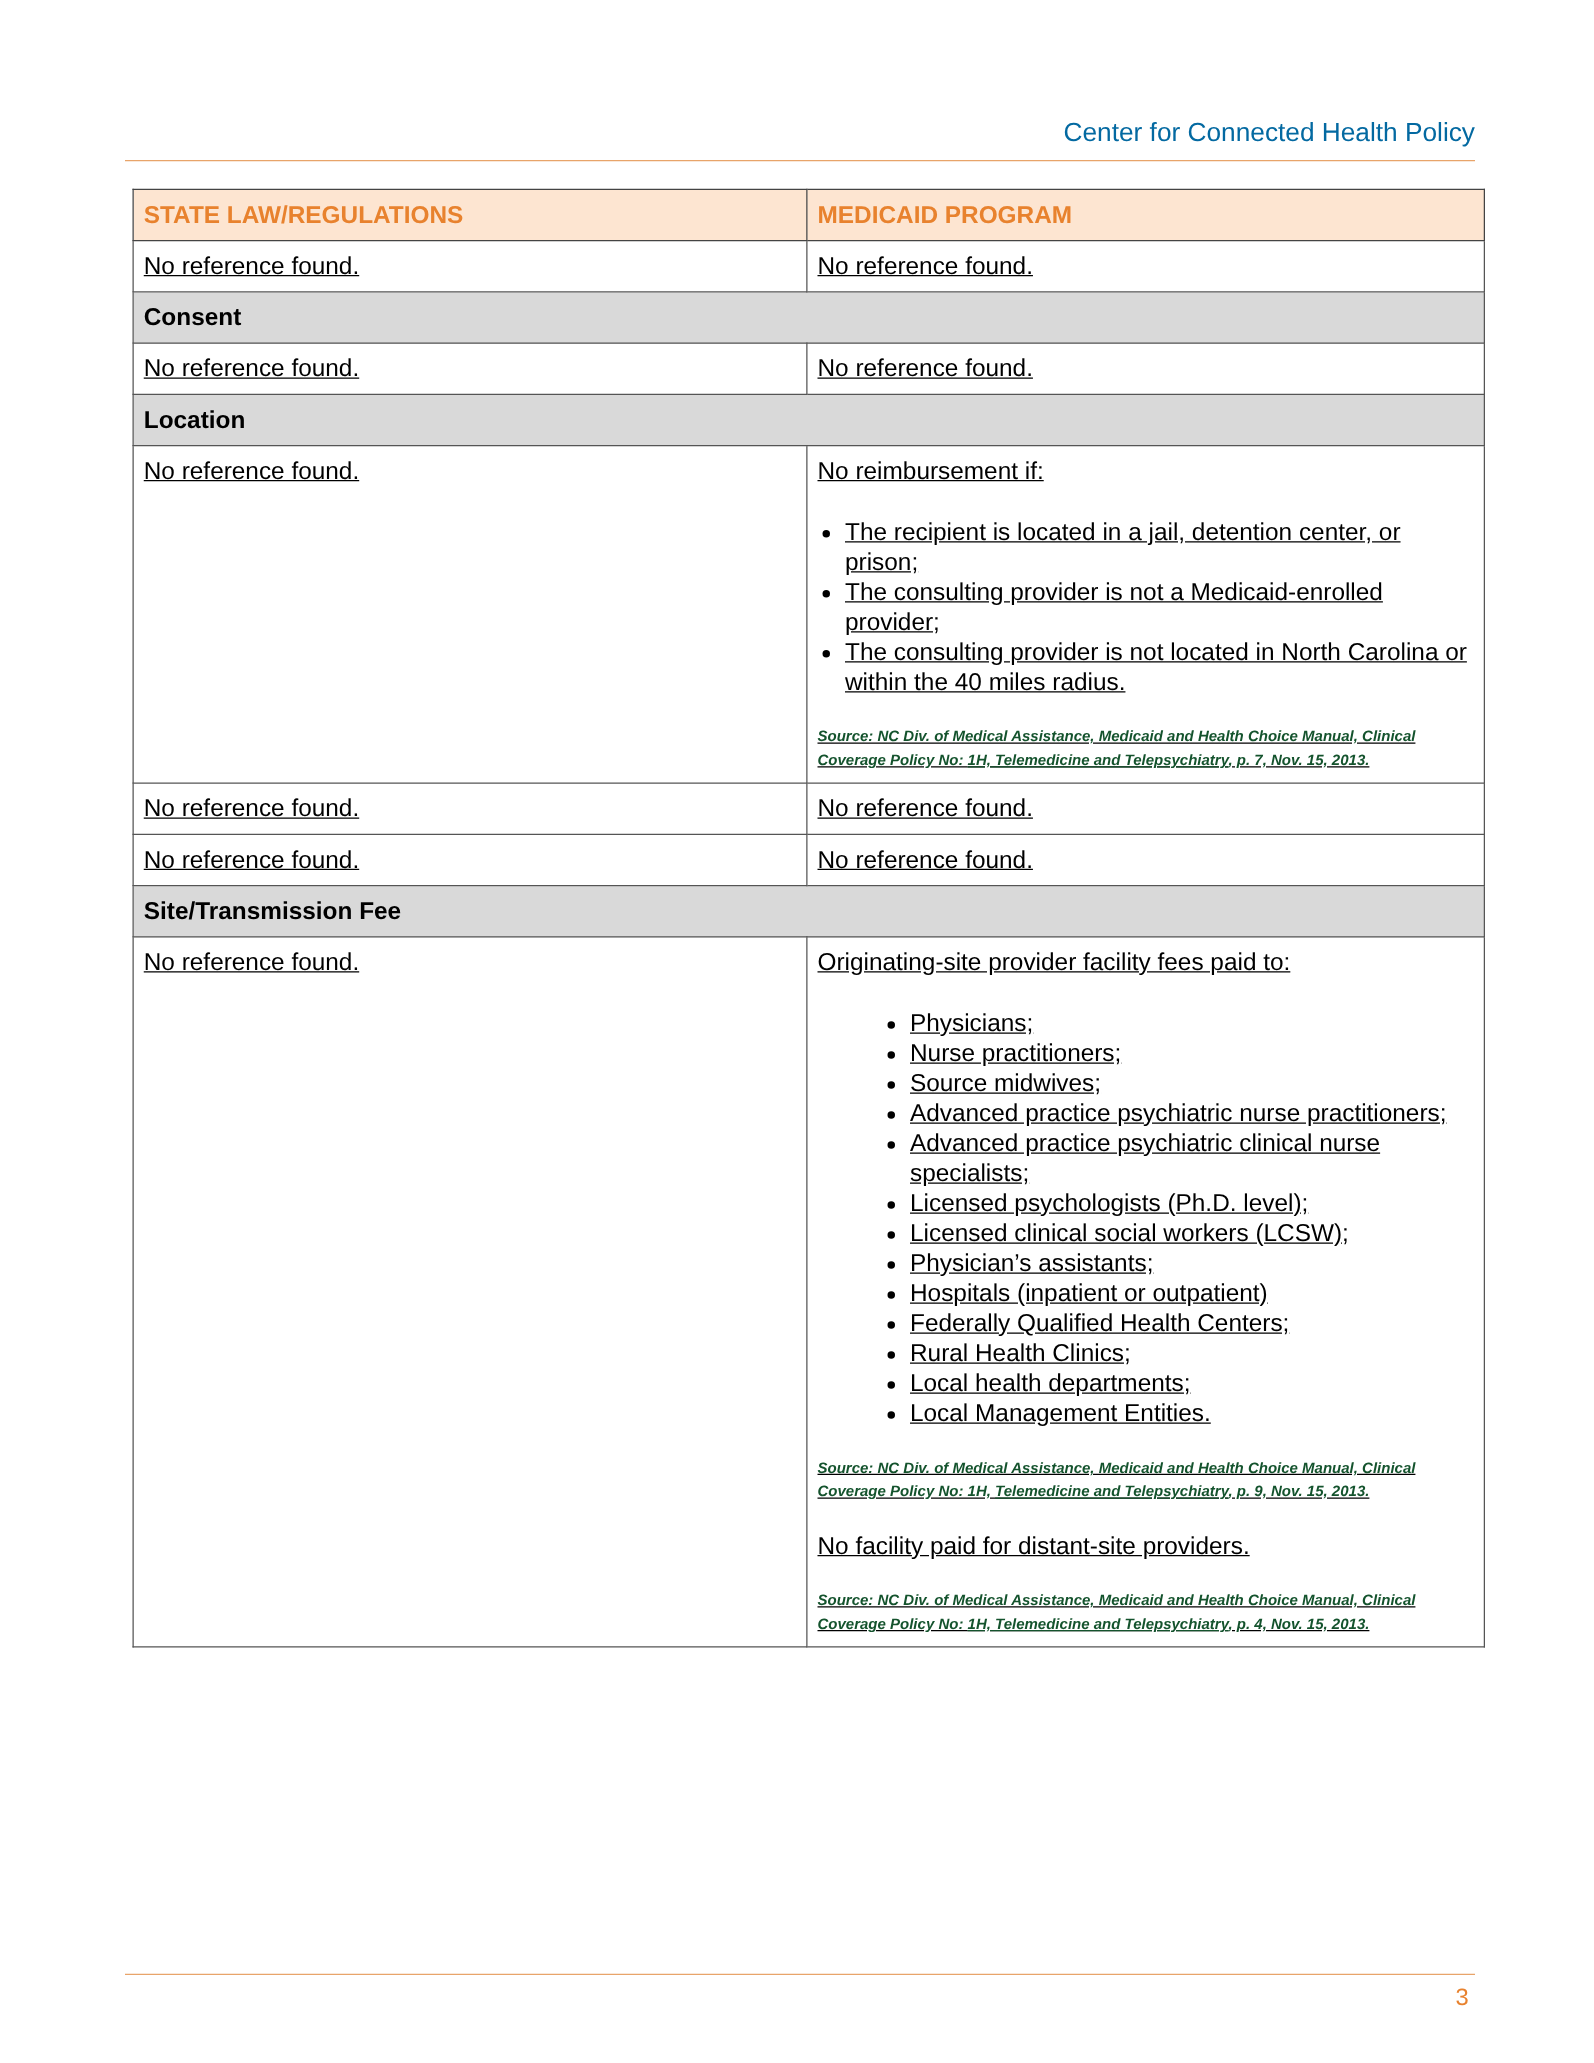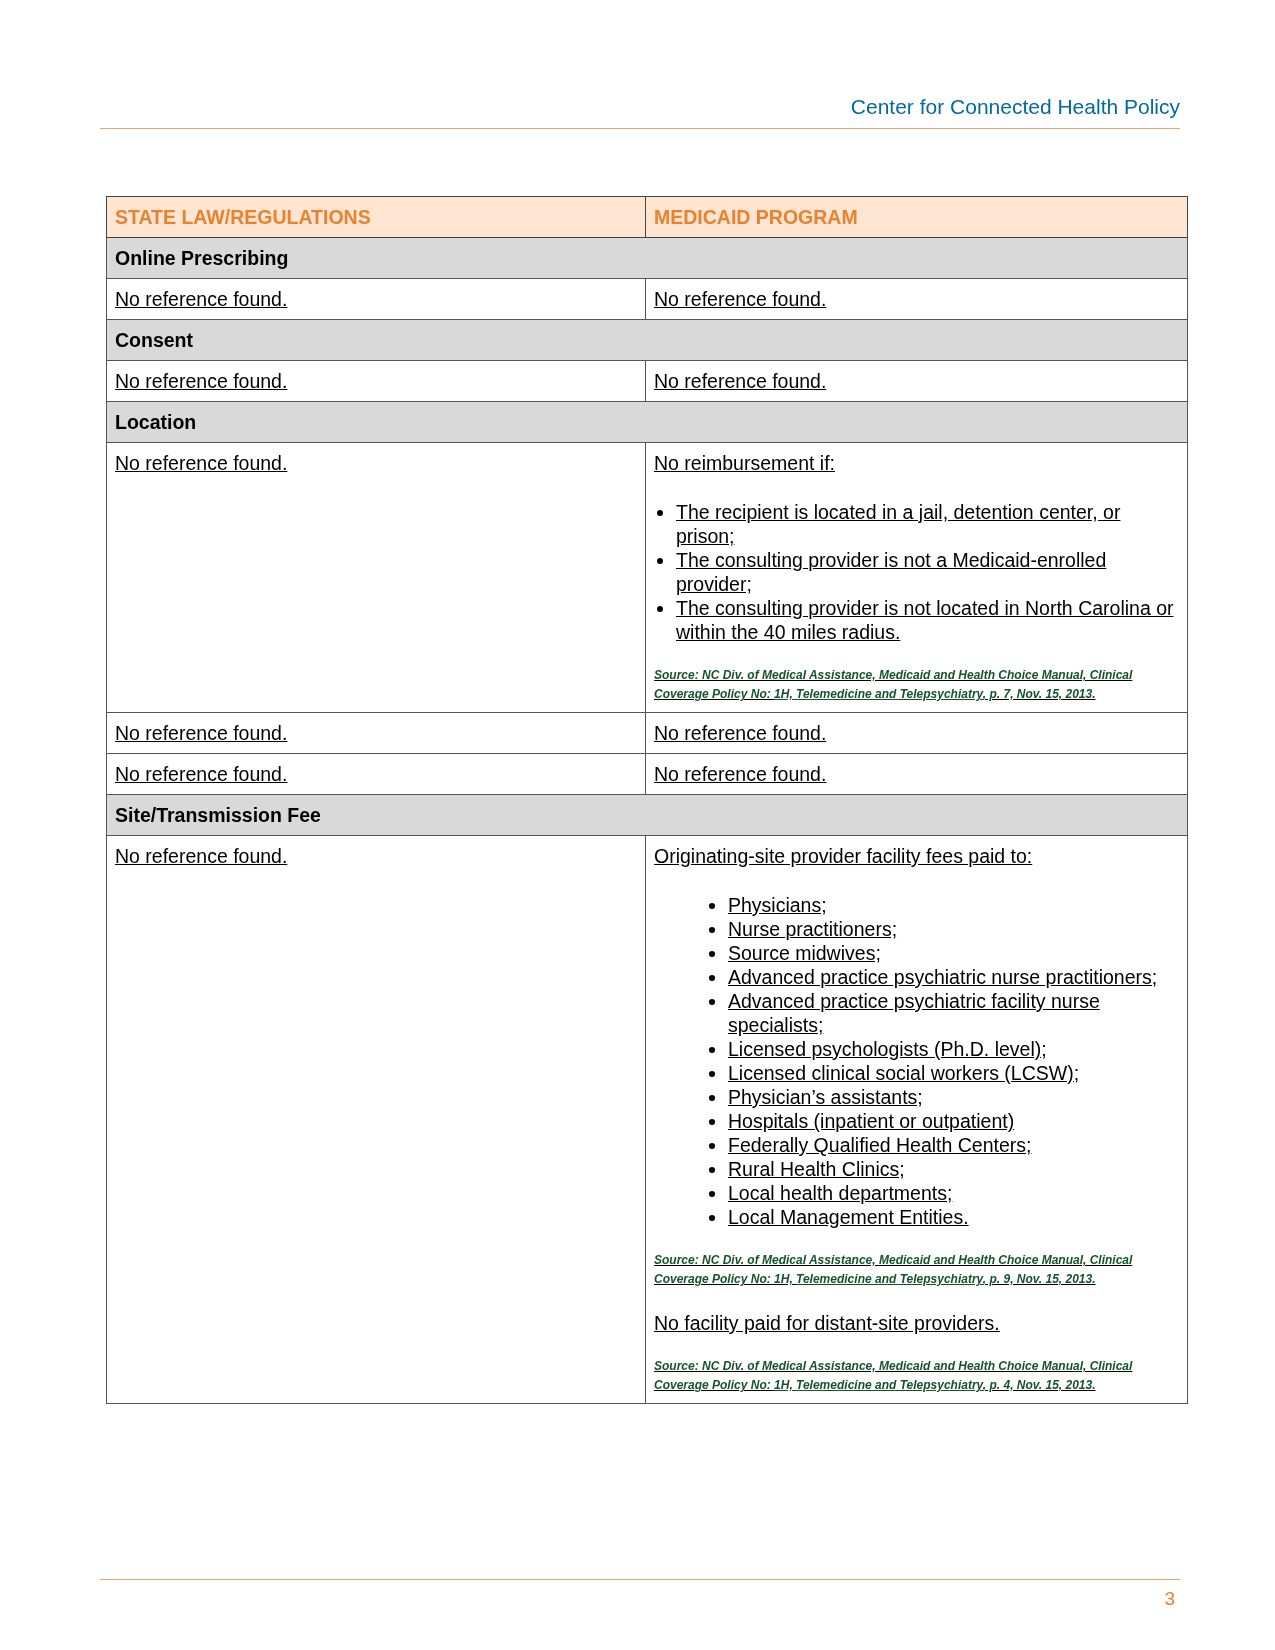--- a/index.html
+++ b/index.html
@@ -3,21 +3,21 @@
 <meta charset="utf-8">
 <style>
   html, body { margin:0; padding:0; background:#ffffff; }
   body { width:1275px; height:1650px; position:relative; overflow:hidden;
          font-family:"Liberation Sans", sans-serif; color:#000; }
   .hdr-title { position:absolute; right:95px; top:95px; font-size:21px; color:#0369a1; }
   .hdr-line { position:absolute; left:100px; right:95px; top:128px; height:1px; background:#E8A46A; }
   .ftr-line { position:absolute; left:100px; right:95px; top:1579px; height:1px; background:#E8A46A; }
   .page-num { position:absolute; right:100px; top:1588px; font-size:19px; color:#E8822E; }
 
-  table.grid { position:absolute; left:106px; top:151px; width:1081px; border-collapse:collapse; table-layout:fixed;margin-top:45px; }
+  table.grid { position:absolute; left:106px; top:151px; width:1081px; border-collapse:collapse; table-layout:fixed; }
   table.grid td { border:1px solid #555; vertical-align:top; padding:8px 8px 8px 8px; font-size:19.5px; line-height:24px; }
   table.grid col.c1 { width:539px; }
   table.grid col.c2 { width:542px; }
   tr.head td { background:#FDE5D1; color:#E8822E; font-weight:bold; height:23px; border-color:#444; }
   tr.sect td { background:#D9D9D9; font-weight:bold; height:23px; }
   tr.body td { background:#fff;text-decoration:underline; }
   tr.body.simple td { height:23px; }
 
   ul.b1 { margin:25px 0 0 0; padding:0 0 0 22px; }
   ul.b1 li { margin:0; padding:0; }
@@ -37,23 +37,20 @@
   <colgroup>
       <col class="c1">
       <col class="c2">
     </colgroup>
   <tbody>
       <tr class="head">
     <td>STATE LAW/REGULATIONS</td>
     <td>MEDICAID PROGRAM</td>
   </tr>
 
-  <tr class="sect">
-    <td colspan="2">Online Prescribing</td>
-  </tr>
   <tr class="body simple">
     <td>No reference found.</td>
     <td>No reference found.</td>
   </tr>
 
   <tr class="sect">
     <td colspan="2">Consent</td>
   </tr>
   <tr class="body simple">
     <td>No reference found.</td>
@@ -91,21 +88,21 @@
   </tr>
   <tr class="body">
     <td>No reference found.</td>
     <td>
       <div>Originating-site provider facility fees paid to:</div>
       <ul class="b2">
         <li>Physicians;</li>
         <li>Nurse practitioners;</li>
         <li>Source midwives;</li>
         <li>Advanced practice psychiatric nurse practitioners;</li>
-        <li>Advanced practice psychiatric facility nurse specialists;</li>
+        <li>Advanced practice psychiatric clinical nurse specialists;</li>
         <li>Licensed psychologists (Ph.D. level);</li>
         <li>Licensed clinical social workers (LCSW);</li>
         <li>Physician’s assistants;</li>
         <li>Hospitals (inpatient or outpatient)</li>
         <li>Federally Qualified Health Centers;</li>
         <li>Rural Health Clinics;</li>
         <li>Local health departments;</li>
         <li>Local Management Entities.</li>
       </ul>
       <div class="src"><span>Source: NC Div. of Medical Assistance, Medicaid and Health Choice Manual, Clinical Coverage Policy No: 1H, </span><span class="lnk">Telemedicine and Telepsychiatry</span><span>, p. 9, Nov. 15, 2013.</span></div>

